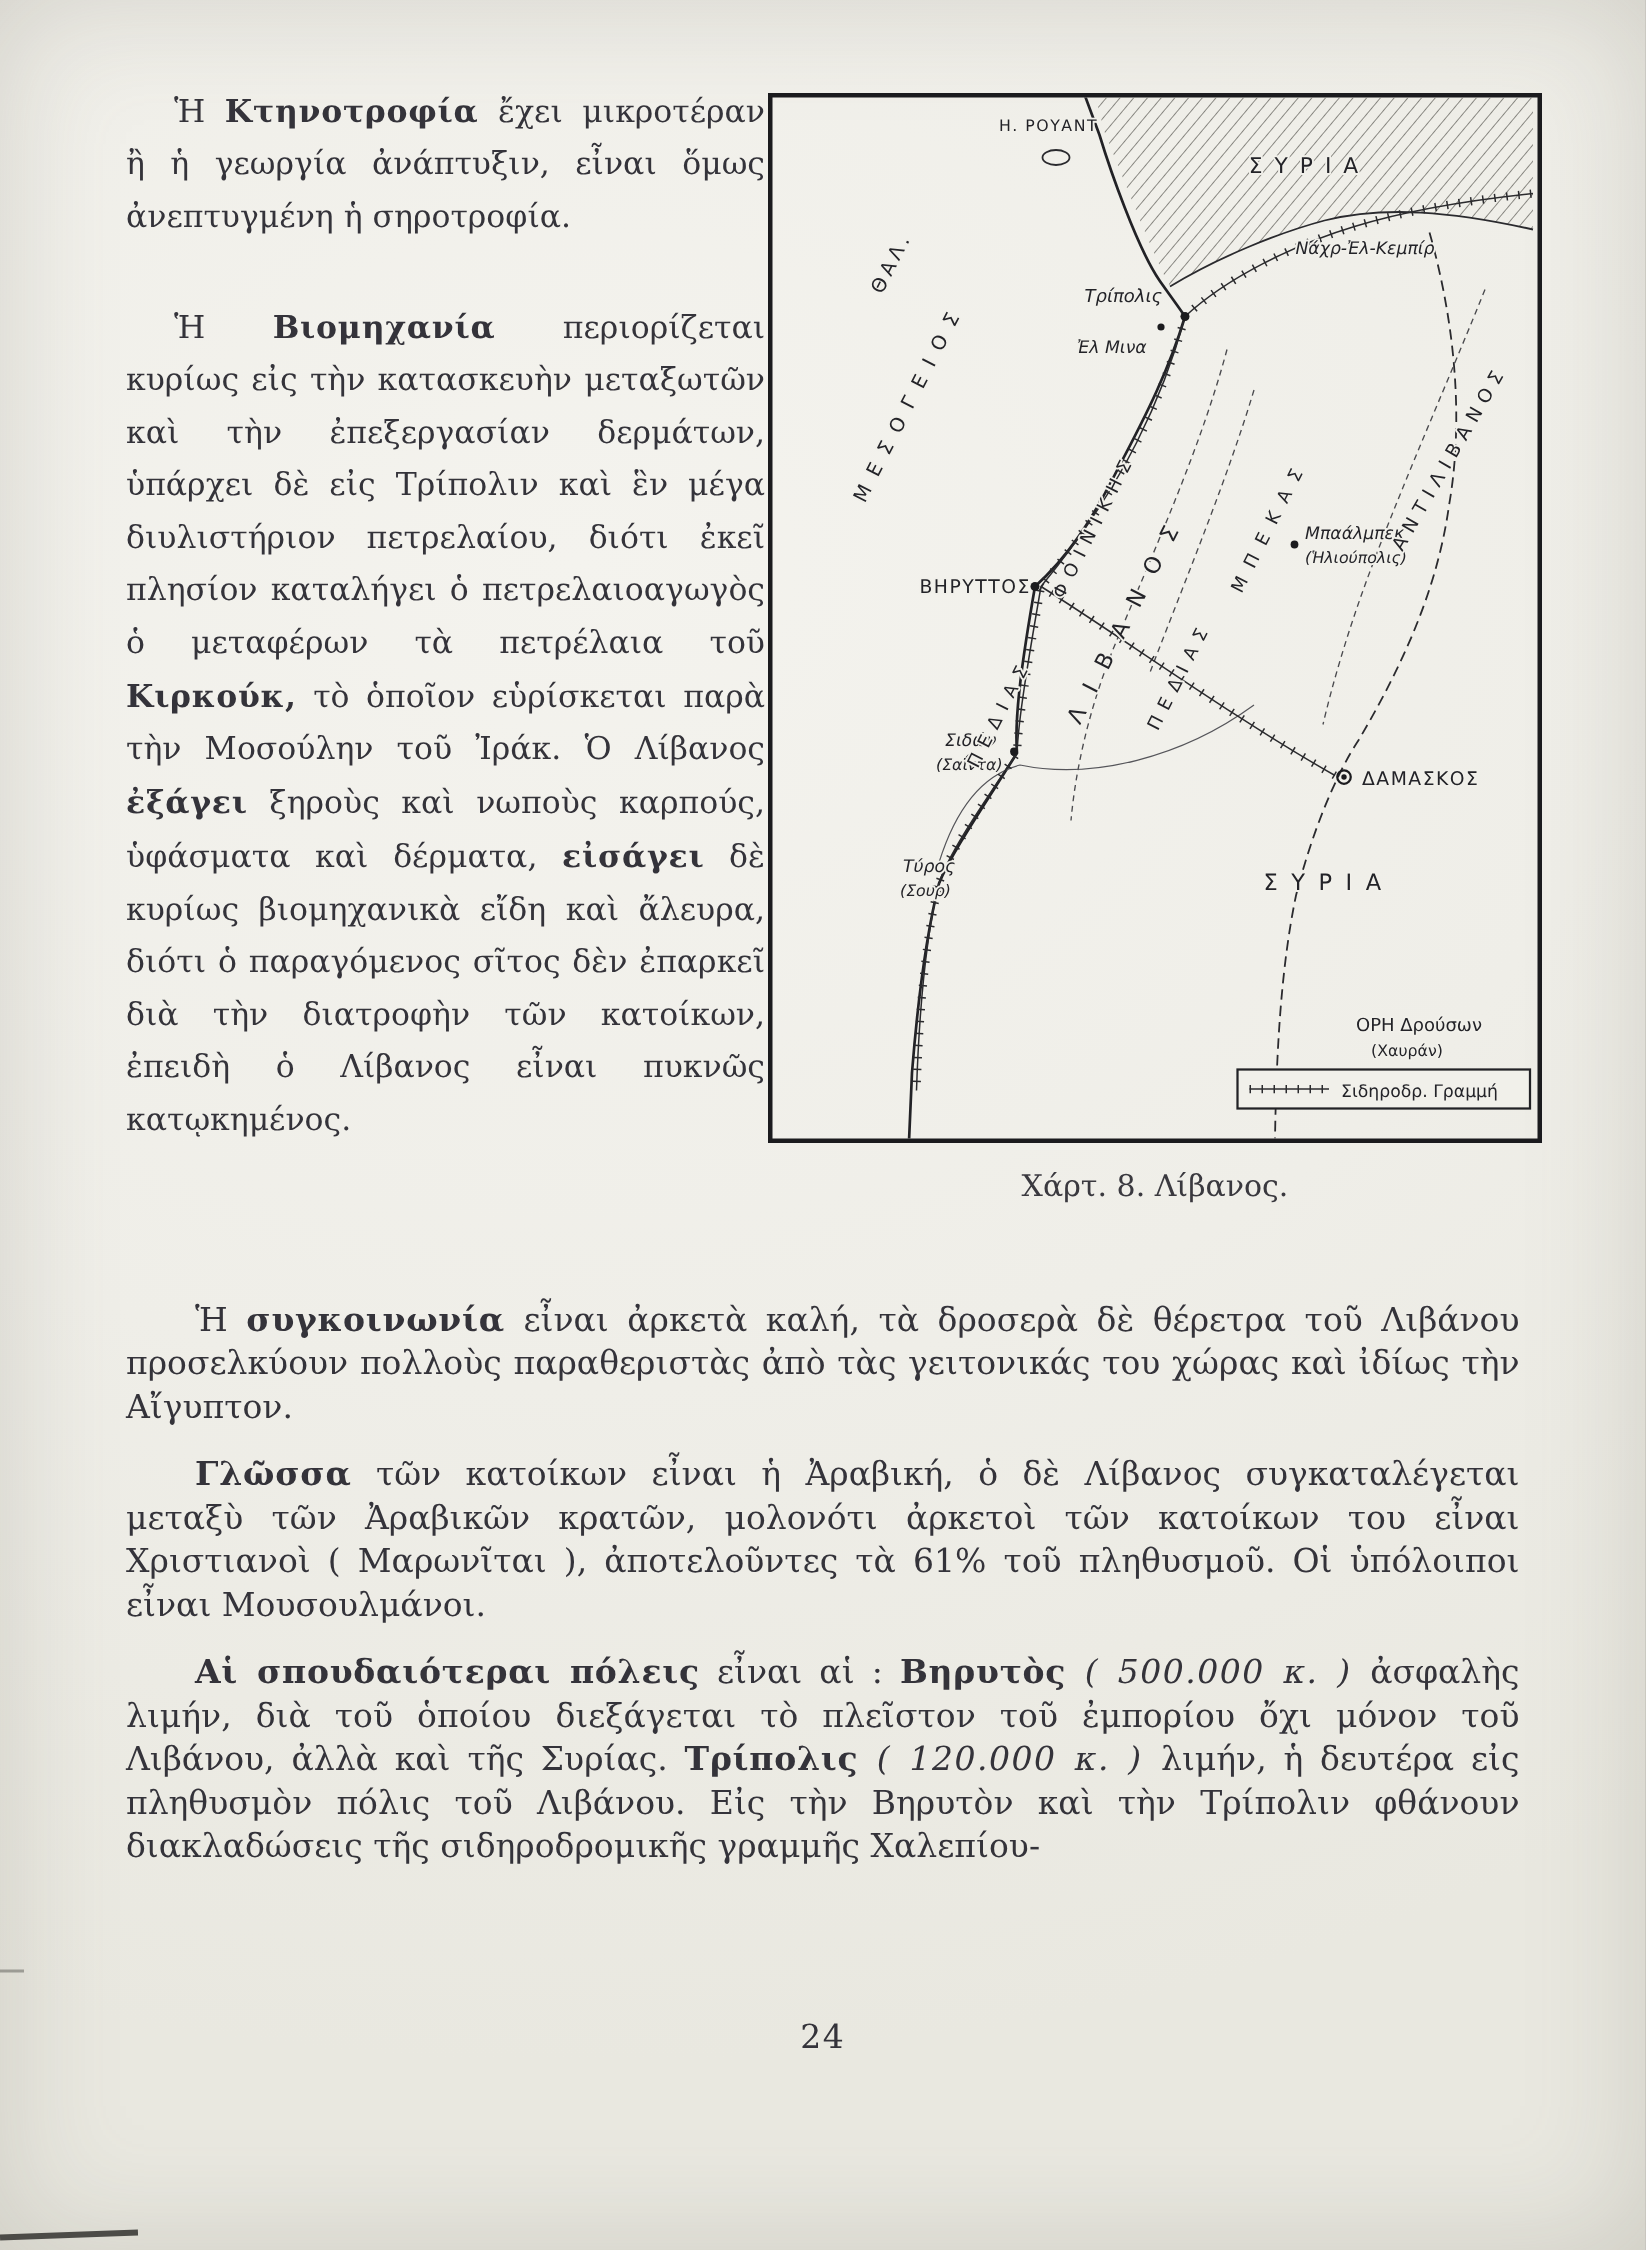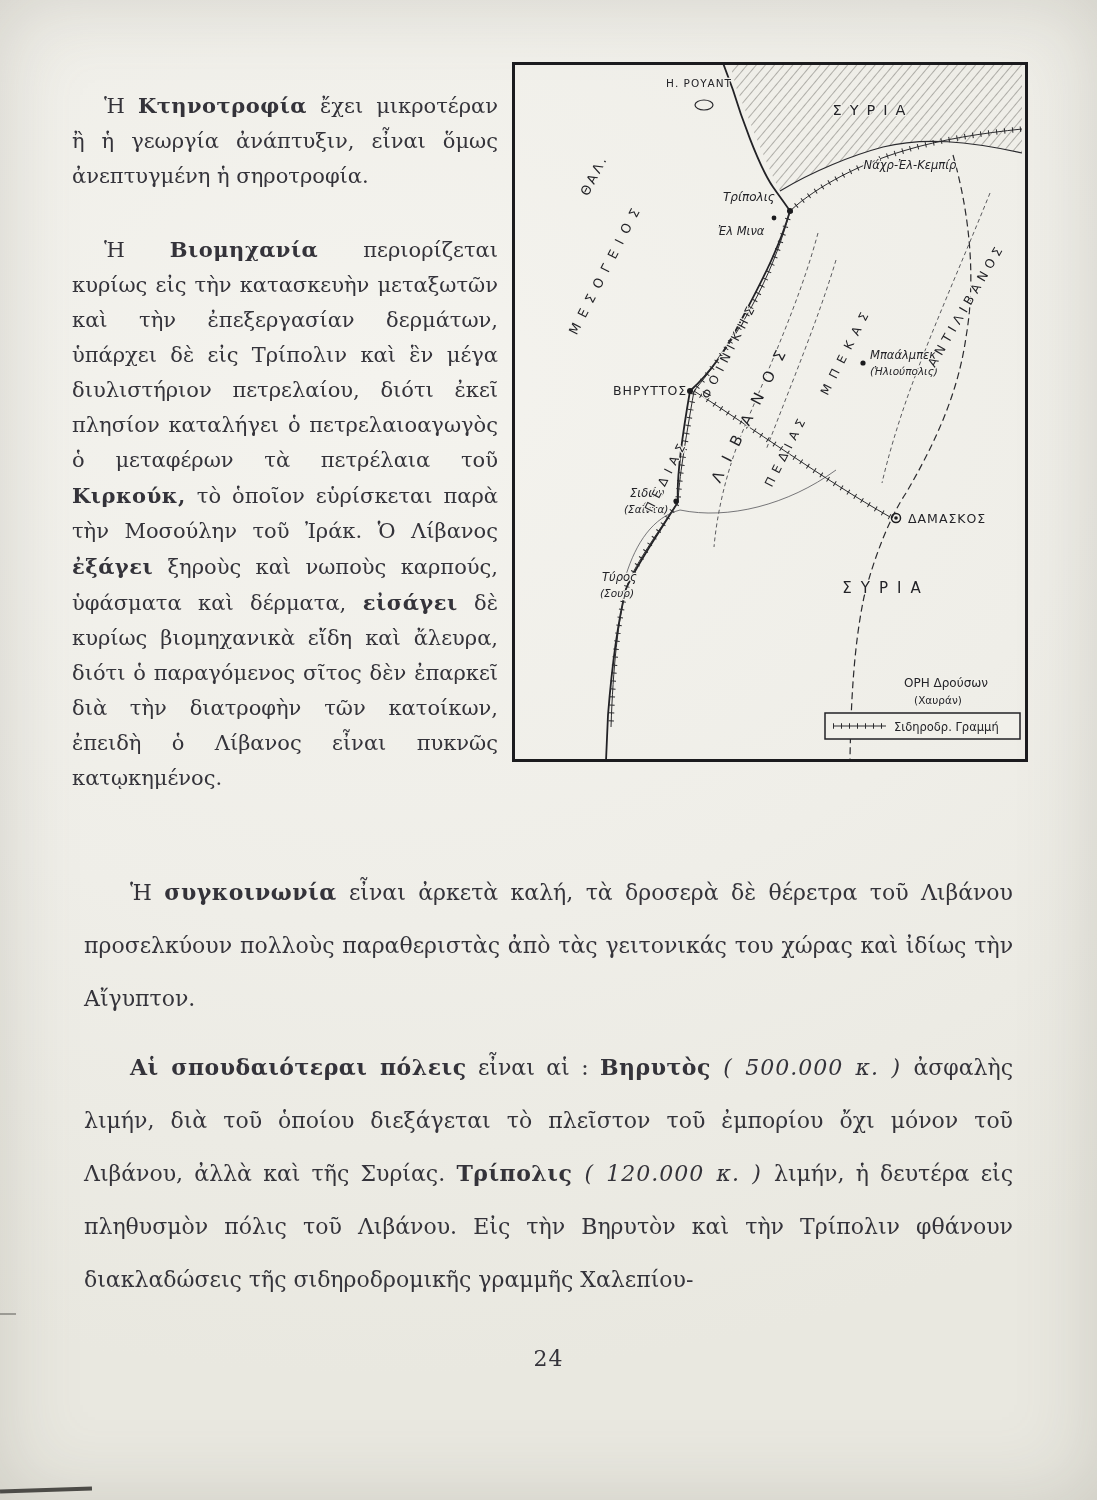--- a/index.html
+++ b/index.html
@@ -3,25 +3,25 @@
 <meta charset="utf-8">
 <style>
   html,body{margin:0;padding:0;background:#c9c7c0;}
   .page{
     position:relative;width:1097px;height:1500px;overflow:hidden;
     background:radial-gradient(1300px 1000px at 35% 25%, #f4f3ee 0%, #efeee8 55%, #e9e8e0 100%);
     box-shadow:inset 0 0 80px rgba(110,105,90,.22);
     font-family:"DejaVu Serif", serif;color:#34333a;
   }
   
-  .col-left{position:absolute;left:72px;top:56px;width:426px;margin-top:32px;}
+  .col-left{position:absolute;left:84px;top:56px;width:426px;}
   .col-left p{margin:0;font-size:21px;line-height:35px;text-align:justify;text-indent:32px;}
   .col-left p + p{margin-top:38px;}
   .full-text{position:absolute;left:84px;top:866px;width:929px;}
-  .full-text p{margin:0;font-size:22px;line-height:53px;text-align:justify;text-indent:46px;}
+  .full-text p{margin:0;font-size:22px;line-height:29px;text-align:justify;text-indent:46px;}
   .full-text p + p{margin-top:16px;}
   b{font-weight:bold;letter-spacing:.5px;}
   .num{font-style:italic;font-weight:normal;letter-spacing:1px;}
   .page-number{position:absolute;left:0;top:1346px;width:100%;text-align:center;
     font-size:22px;letter-spacing:1px;}
   
   .map-figure{position:absolute;left:512px;top:62px;width:516px;margin:0;}
   .map-frame{width:516px;height:700px;border:3px solid #1b1b1e;background:transparent;box-sizing:border-box;}
   .map-frame svg{display:block;width:100%;height:100%;}
   figcaption{margin-top:16px;text-align:center;font-size:20px;color:#3a393f;}
@@ -130,24 +130,26 @@
         <text class="ml" x="420" y="639" font-size="10.5" text-anchor="middle">(Χαυράν)</text>
 
         <g>
           <rect class="legend-box" x="307" y="648" width="195" height="26"></rect>
           <line class="rail-base" x1="315" y1="661" x2="368" y2="661"></line>
           <line class="rail-ticks" x1="315" y1="661" x2="368" y2="661"></line>
           <text class="ml" x="376" y="666" font-size="11.5">Σιδηροδρ. Γραμμή</text>
         </g>
       </svg>
     </div>
+    <figcaption>Χάρτ. 8. Λίβανος.</figcaption>
   </figure>
 
   <div class="full-text">
     <p><span>Ἡ </span><b>συγκοινωνία</b><span> εἶναι ἀρκετὰ καλή, τὰ δροσερὰ δὲ θέρετρα τοῦ Λιβάνου προσελκύουν πολλοὺς παραθεριστὰς ἀπὸ τὰς γειτονικάς του χώρας καὶ ἰδίως τὴν Αἴγυπτον.</span></p>
+    <p><b>Γλῶσσα</b><span> τῶν κατοίκων εἶναι ἡ Ἀραβική, ὁ δὲ Λίβανος συγκαταλέγεται μεταξὺ τῶν Ἀραβικῶν κρατῶν, μολονότι ἀρκετοὶ τῶν κατοίκων του εἶναι Χριστιανοὶ ( Μαρωνῖται ), ἀποτελοῦντες τὰ 61% τοῦ πληθυσμοῦ. Οἱ ὑπόλοιποι εἶναι Μουσουλμάνοι.</span></p>
     <p><b>Αἱ σπουδαιότεραι πόλεις</b><span> εἶναι αἱ : </span><b>Βηρυτὸς</b><i class="num"> ( 500.000 κ. ) </i><span>ἀσφαλὴς λιμήν, διὰ τοῦ ὁποίου διεξάγεται τὸ πλεῖστον τοῦ ἐμπορίου ὄχι μόνον τοῦ Λιβάνου, ἀλλὰ καὶ τῆς Συρίας. </span><b>Τρίπολις</b><i class="num"> ( 120.000 κ. ) </i><span>λιμήν, ἡ δευτέρα εἰς πληθυσμὸν πόλις τοῦ Λιβάνου. Εἰς τὴν Βηρυτὸν καὶ τὴν Τρίπολιν φθάνουν διακλαδώσεις τῆς σιδηροδρομικῆς γραμμῆς Χαλεπίου-</span></p>
   </div>
 
   <div class="page-number">24</div>
 
   <div class="artifact" style="left:0;top:1488px;width:92px;height:4px;transform:rotate(-2deg);"></div>
   <div class="artifact" style="left:0;top:1313px;width:16px;height:2px;opacity:.45;"></div>
 </div>
 
 </body></html>

